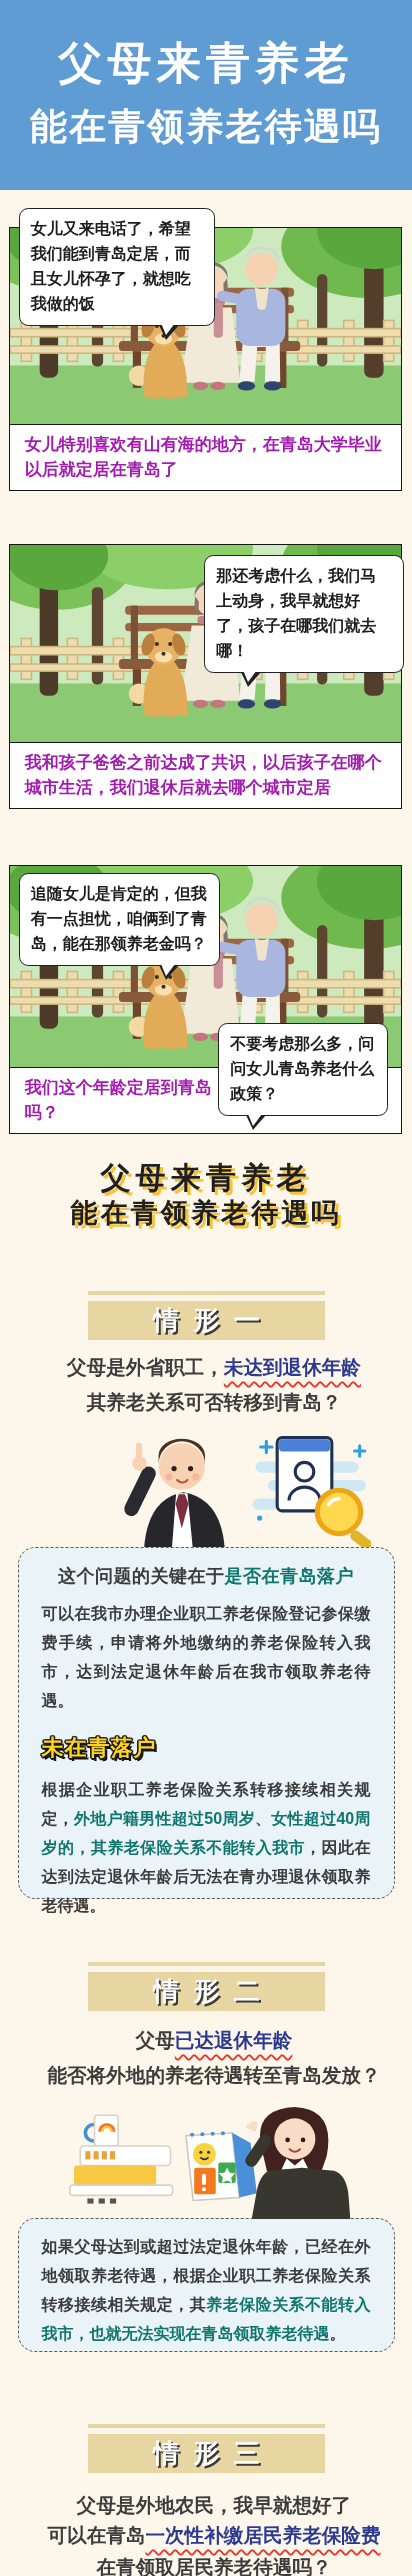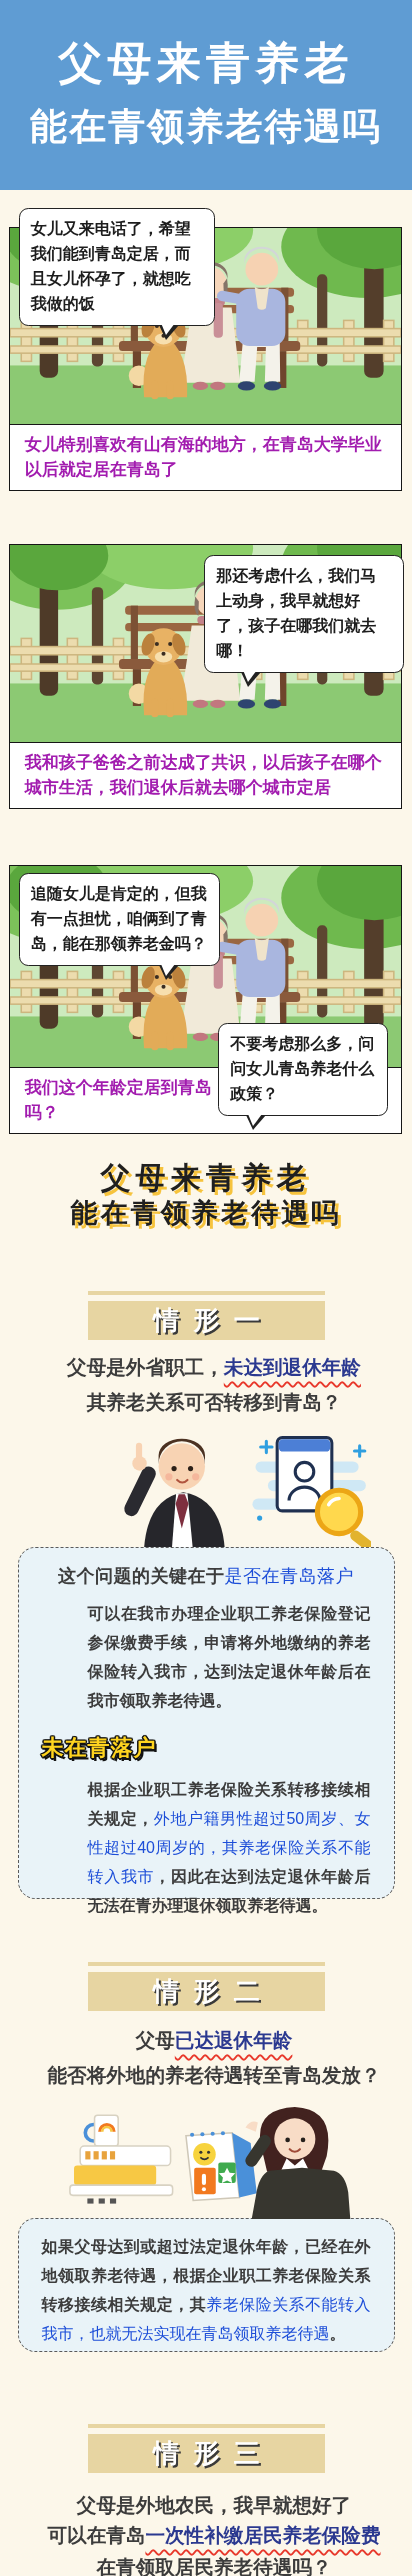--- a/index.html
+++ b/index.html
@@ -36,33 +36,33 @@
   
   .strip{position:absolute;left:88px;width:237px;height:4.1px;background:#e7d5a2;}
   .banner{position:absolute;left:88px;width:237px;height:39px;background:#e7d5a2;
     text-align:center;line-height:39px;font-size:26px;font-weight:900;color:#ffffff;
     letter-spacing:0.55em;text-indent:0.55em;text-shadow:2.1px 2.1px 0 #3a3a3a;}
 
   
   .qline{position:absolute;left:8px;width:100%;text-align:center;font-size:19.6px;font-weight:800;color:#3c3c3c;}
   .seg{white-space:pre-wrap;}
   .seg-dark{color:#3c3c3c;}
-  .seg-red{color:#1d4ed8;font-weight:400;}
+  .seg-red{color:#0f766e;font-weight:700;}
   .seg-blue-wavy{color:#2b3990;font-weight:900;
     text-decoration:underline wavy #e8382b;text-decoration-thickness:1.5px;text-underline-offset:6.7px;}
 
   
   .infobox{position:absolute;left:17.5px;width:377px;background:#e9f3f8;border:1px dashed #5a5a5a;
     border-radius:17.5px;box-sizing:border-box;padding:15.5px 23px;z-index:2;}
   .infobox .bx-head{text-align:center;font-size:18px;font-weight:800;color:#3c3c3c;letter-spacing:0.5px;}
   .ytag{font-size:22px;font-weight:900;color:#ffd41f;letter-spacing:1px;
     text-shadow:1.5px 0 #141414,-1.5px 0 #141414,0 1.5px #141414,0 -1.5px #141414,
       1px 1px #141414,-1px -1px #141414,-1px 1px #141414,1px -1px #141414,2.6px 2.6px 0 #141414;}
   .para{font-size:16px;font-weight:600;color:#3c3c3c;line-height:29px;text-align:justify;}
-  .mt36{margin-top:18.5px;} .mt22{margin-top:11.3px;margin-left:46px;}
+  .mt36{margin-top:18.5px;} .mt22{margin-top:11.3px;}
 
   .illu{position:absolute;z-index:3;}
   .illu svg{display:block;width:100%;height:100%;}
 </style>
 </head>
 <body>
 
 <div class="page">
 
   <svg width="0" height="0" style="position:absolute" aria-hidden="true">

